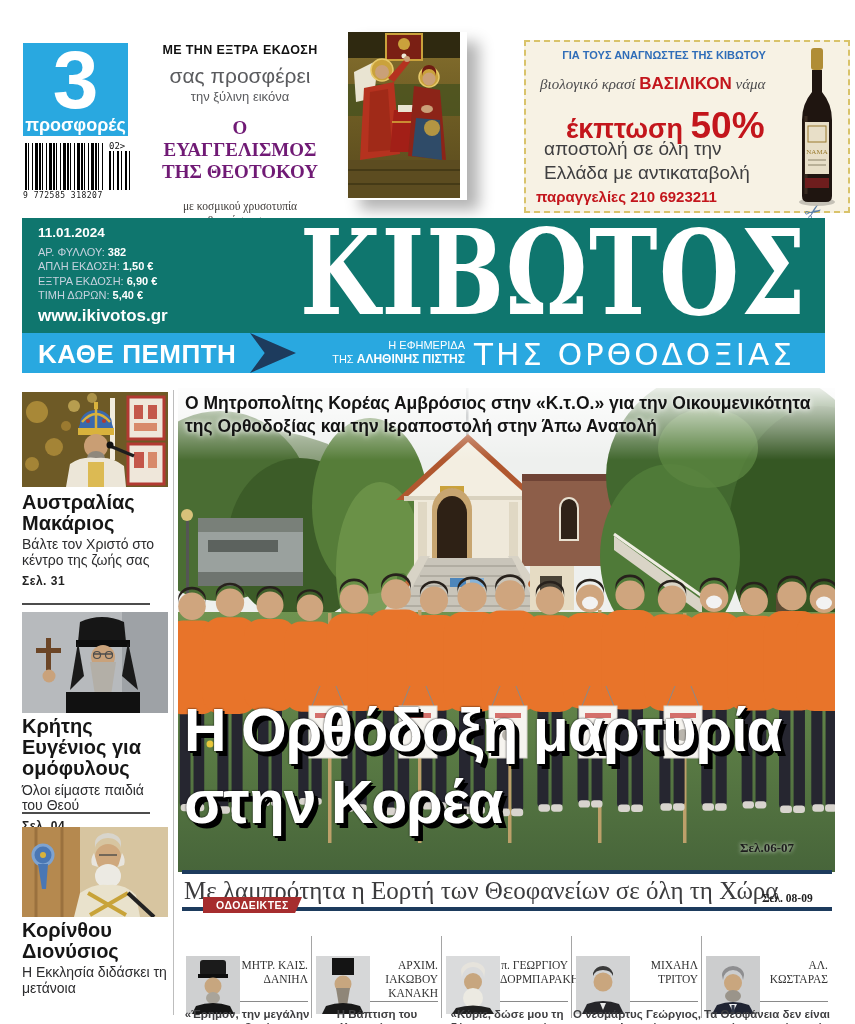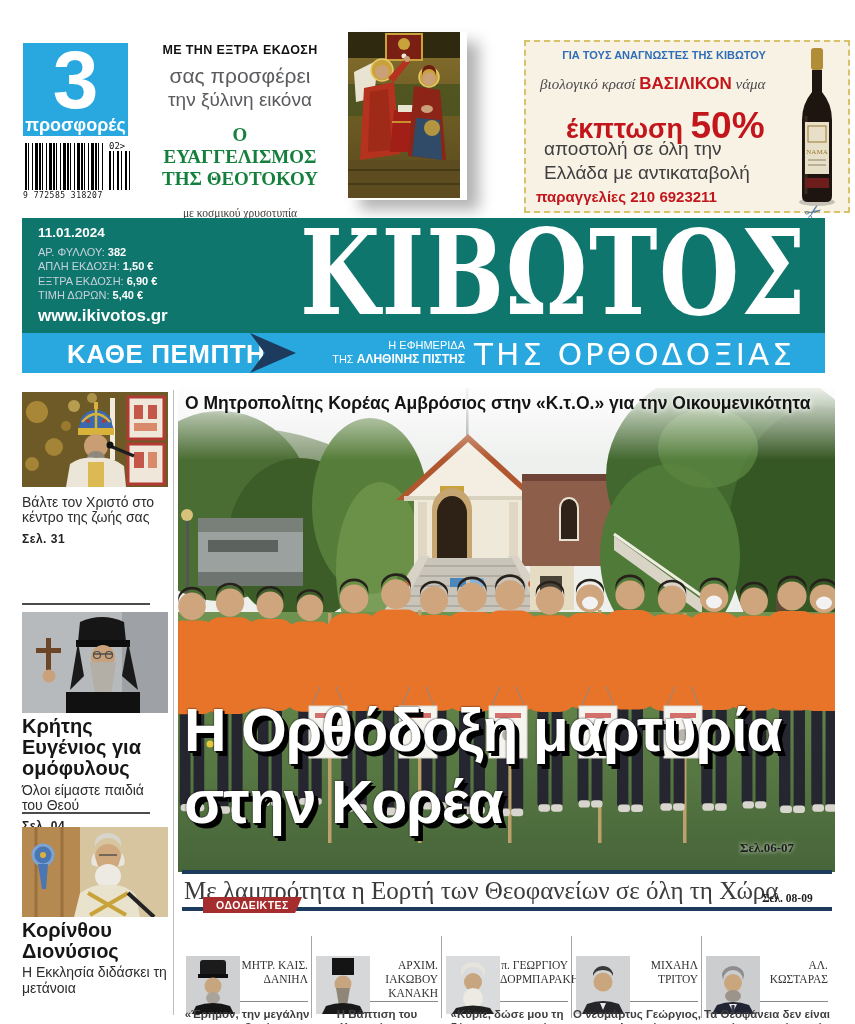--- a/index.html
+++ b/index.html
@@ -14,22 +14,22 @@
   .offers-badge .lbl { font-size:18px; font-weight:bold; line-height:16px; }
   .barcode-wrap { left:25px; top:143px; width:110px; height:62px; }
   .bars-main { position:absolute; left:0; top:0; width:80px; height:47px; background:repeating-linear-gradient(90deg,#000 0 2px,#fff 2px 3px,#000 3px 4px,#fff 4px 7px,#000 7px 8px,#fff 8px 10px,#000 10px 13px,#fff 13px 14px); }
   .bars-digits { position:absolute; left:-2px; top:48px; width:86px; font-family:"DejaVu Sans Mono", monospace; font-size:8px; color:#111; letter-spacing:.5px; white-space:nowrap; }
   .bars-small { position:absolute; left:84px; top:8px; width:21px; height:39px; background:repeating-linear-gradient(90deg,#000 0 2px,#fff 2px 4px,#000 4px 5px,#fff 5px 8px); }
   .bars-flag { position:absolute; left:84px; top:-2px; font-size:9px; color:#111; font-family:"DejaVu Sans Mono", monospace; }
 
   .gift-promo { left:155px; top:43px; width:170px; text-align:center; }
   .gift-kicker { font-size:12.5px; font-weight:bold; color:#111; letter-spacing:.4px; }
   .gift-offer { margin-top:7px; font-size:21px; color:#5a5b5e; }
-  .gift-offer-sub { font-size:19px; color:#5a5b5e; margin-top:1px; }
-  .gift-title { margin-top:13px; font-family:"Liberation Serif", serif; font-weight:bold; font-size:19px; line-height:1.15; color:#15803d; }
+  .gift-offer-sub { font-size:13px; color:#5a5b5e; margin-top:1px; }
+  .gift-title { margin-top:13px; font-family:"Liberation Serif", serif; font-weight:bold; font-size:19px; line-height:1.15; color:#701a75; }
   .gift-note { margin-top:16px; font-family:"Liberation Serif", serif; font-size:11.5px; line-height:1.3; color:#3f3b38; }
 
   .icon-wrap { left:348px; top:32px; width:119px; height:168px; background:#fff; padding:0 7px 2px 0; box-shadow:12px 10px 14px rgba(0,0,0,.3); }
   .icon-wrap svg { display:block; }
 
   .wine-ad { left:524px; top:40px; width:326px; height:173px; background:#f7f2e4; border:2px dashed #d9c36a; }
   .wine-head { position:absolute; left:8px; top:7px; width:260px; text-align:center; color:#2f6db8; font-weight:bold; font-size:11px; }
   .wine-line { position:absolute; left:14px; top:32px; font-family:"Liberation Serif", serif; font-style:italic; font-size:15px; color:#4a4a4c; }
   .wine-line b { font-family:"Liberation Sans", sans-serif; font-style:normal; font-weight:bold; font-size:17px; color:#c3161c; }
   .wine-discount { position:absolute; left:40px; top:63px; color:#c3161c; font-weight:bold; font-size:27px; }
@@ -40,21 +40,21 @@
   .scissors { position:absolute; right:26px; bottom:-13px; font-size:20px; color:#5b7fa6; transform:rotate(-35deg); }
 
   
   .mast-navy { left:22px; top:218px; width:803px; height:115px; background:#0f766e; }
   .mast-info { position:absolute; left:16px; top:8px; color:#c7d2df; font-size:11px; line-height:14.5px; }
   .mast-date { font-weight:bold; font-size:13.5px; color:#fff; margin-bottom:4px; }
   .mast-info b { color:#fff; }
   .mast-site { position:absolute; left:16px; top:88px; color:#fff; font-weight:bold; font-size:17px; }
   .mast-title { position:absolute; left:278px; top:-4px; color:#fff; font-family:"DejaVu Serif", serif; font-weight:bold; font-size:118px; line-height:118px; letter-spacing:2px; transform:scaleX(.78); transform-origin:left top; white-space:nowrap; }
   .mast-band { left:22px; top:333px; width:803px; height:40px; background:#29a8e0; }
-  .band-freq { position:absolute; left:16px; top:6px; color:#fff; font-weight:bold; font-size:26px; letter-spacing:.5px;margin-left:29px; }
+  .band-freq { position:absolute; left:16px; top:6px; color:#fff; font-weight:bold; font-size:26px; letter-spacing:.5px; }
   .band-arrow { position:absolute; left:228px; top:0; width:46px; height:40px; background:#1d3b5d; clip-path:polygon(0 0,100% 50%,0 100%,32% 50%); }
   .band-tag-small { position:absolute; left:296px; top:5px; width:147px; text-align:right; color:#fff; line-height:14px; }
   .tag-s1 { font-size:11px; }
   .tag-s2 { font-size:11px; } .tag-s2 b { font-size:12px; }
   .band-tag-main { position:absolute; left:452px; top:3px; color:#fff; font-family:"DejaVu Sans", sans-serif; font-size:31px; letter-spacing:3px; white-space:nowrap; }
 
   
   .v-divider { left:173px; top:390px; width:1px; height:625px; background:#bdbdbd; }
   .sb-photo { left:22px; width:146px; overflow:hidden; }
   .sb-text { left:22px; width:146px; }
@@ -233,20 +233,21 @@
         <circle cx="82" cy="29" r="2" fill="#b23a32"></circle>
       <circle cx="74" cy="54" r="12" fill="#c99e74"></circle>
       <ellipse cx="74" cy="66" rx="9" ry="7" fill="#8f887c"></ellipse>
       <path d="M44,95 L48,72 Q60,64 74,66 Q90,64 102,74 L104,95 Z" fill="#ece6d8"></path>
       <rect x="66" y="70" width="16" height="25" fill="#d9b23c" opacity=".85"></rect>
       <line x1="112" y1="64" x2="88" y2="54" stroke="#1d1d1d" stroke-width="3.5"></line>
       <circle cx="88" cy="53" r="3.5" fill="#111"></circle>
     </svg>
   </div>
   <div class="abs sb-text" style="top:492px;">
+    <div class="sb-title">Αυστραλίας Μακάριος</div>
     <div class="sb-sub">Βάλτε τον Χριστό στο κέντρο της ζωής σας</div>
     <div class="sb-page">Σελ. 31</div>
   </div>
   <div class="abs sb-div" style="top:603px;"></div>
 
   <div class="abs sb-photo" style="top:612px;height:101px;">
     <svg width="146" height="101" viewBox="0 0 146 101">
       <rect width="146" height="101" fill="#b7babd"></rect>
       <rect x="100" width="46" height="101" fill="#9ea2a6"></rect>
       <path d="M58,10 Q80,0 102,10 L104,30 L56,30 Z" fill="#161616"></path>
@@ -446,20 +447,21 @@
         <circle cx="420" cy="347" r="6"></circle>
           <circle cx="505" cy="347" r="6"></circle>
       </g>
 
       <rect width="657" height="72" fill="url(#haze)"></rect>
     </svg>
   </div>
 
   <div class="abs kicker">
     <div>Ο Μητροπολίτης Κορέας Αμβρόσιος στην «Κ.τ.Ο.» για την Οικουμενικότητα</div>
+    <div>της Ορθοδοξίας και την Ιεραποστολή στην Άπω Ανατολή</div>
   </div>
   <div class="abs headline hl1">Η Ορθόδοξη μαρτυρία</div>
   <div class="abs headline hl2">στην Κορέα</div>
   <div class="abs photo-pageref">Σελ.06-07</div>
 
   <div class="abs rule" style="top:870px;"></div>
   <div class="abs sec-head">Με λαμπρότητα η Εορτή των Θεοφανείων σε όλη τη Χώρα</div>
   <div class="abs sec-page">Σελ. 08-09</div>
   <div class="abs rule" style="top:907px;"></div>
   <div class="abs red-chip">ΟΔΟΔΕΙΚΤΕΣ</div>

